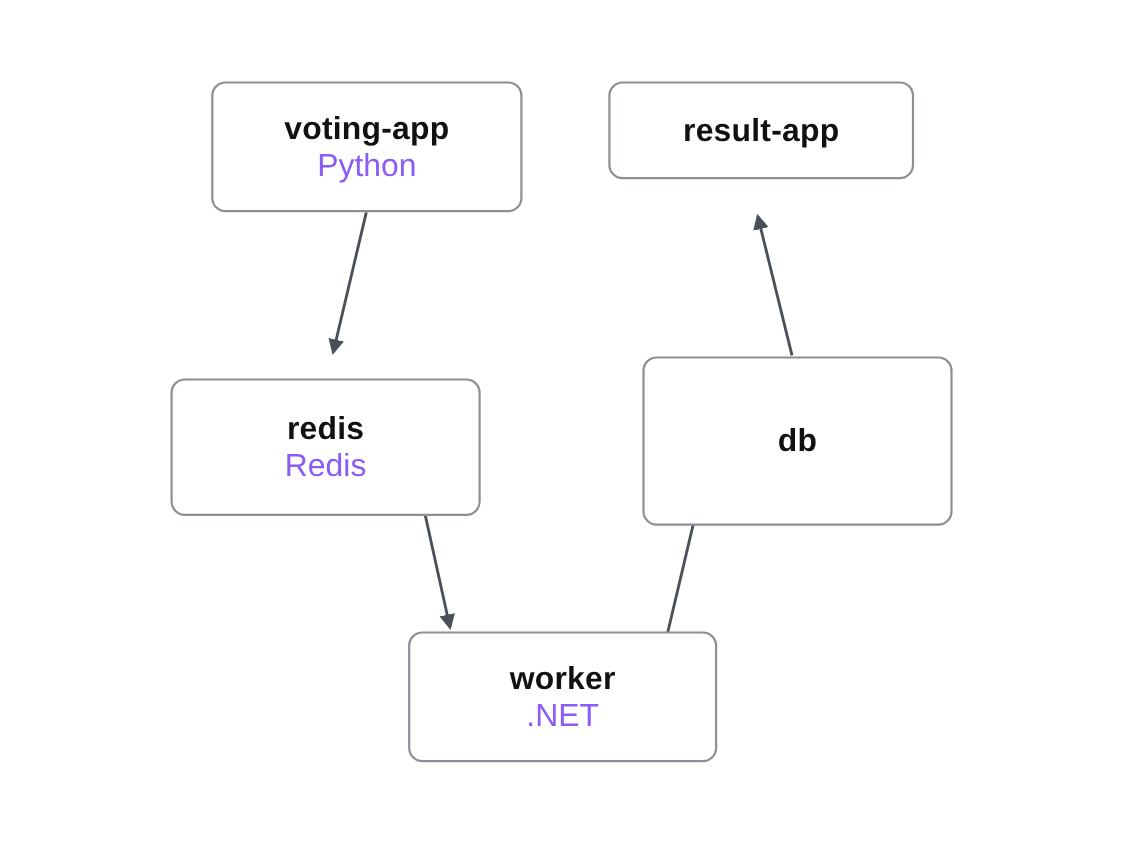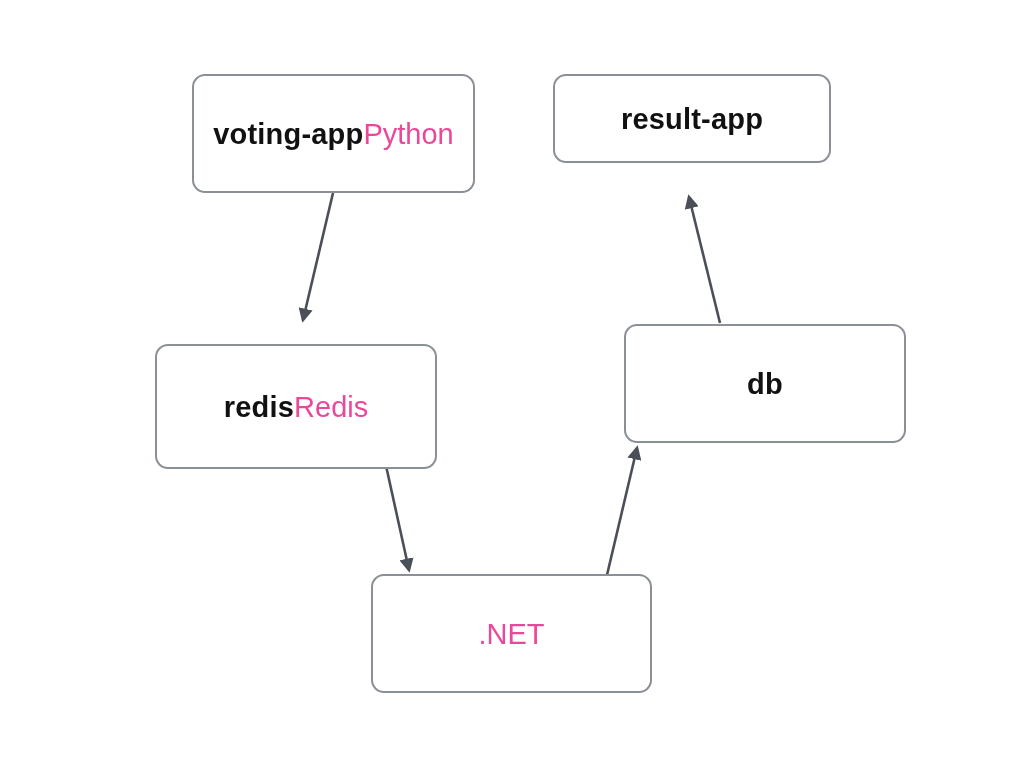--- a/index.html
+++ b/index.html
@@ -22,36 +22,36 @@
     width: 1024px;
     height: 768px;
   }
   .node {
     position: absolute;
     box-sizing: border-box;
     border: 2px solid #8b9097;
     border-radius: 13px;
     background: #ffffff;
     display: flex;
-    flex-direction: row;
+    flex-direction: column;
     align-items: center;
     justify-content: center;
     text-align: center;
   }
   .node-title {
     font-size: 29px;
     font-weight: bold;
     color: #111111;
     line-height: 34px;
     letter-spacing: 0.2px;
   }
   .node-subtitle {
     font-size: 29px;
     font-weight: normal;
-    color: #ec4899;
+    color: #8b5cf6;
     line-height: 34px;
   }
 </style>
 </head>
 <body>
 
 <div class="canvas">
 
   <svg class="edges-svg" viewBox="0 0 1024 768" xmlns="http://www.w3.org/2000/svg">
     <defs>
@@ -72,21 +72,22 @@
 
   <div class="node" style="left:553px; top:74px; width:278px; height:89px;">
     <div class="node-title">result-app</div>
   </div>
 
   <div class="node" style="left:155px; top:344px; width:282px; height:125px;">
     <div class="node-title">redis</div>
     <div class="node-subtitle">Redis</div>
   </div>
 
-  <div class="node" style="left:624px; top:324px; width:282px; height:119px;">
+  <div class="node" style="left:584px; top:324px; width:282px; height:154px;">
     <div class="node-title">db</div>
   </div>
 
   <div class="node" style="left:371px; top:574px; width:281px; height:119px;">
+    <div class="node-title">worker</div>
     <div class="node-subtitle">.NET</div>
   </div>
 
 </div>
 
 </body></html>

